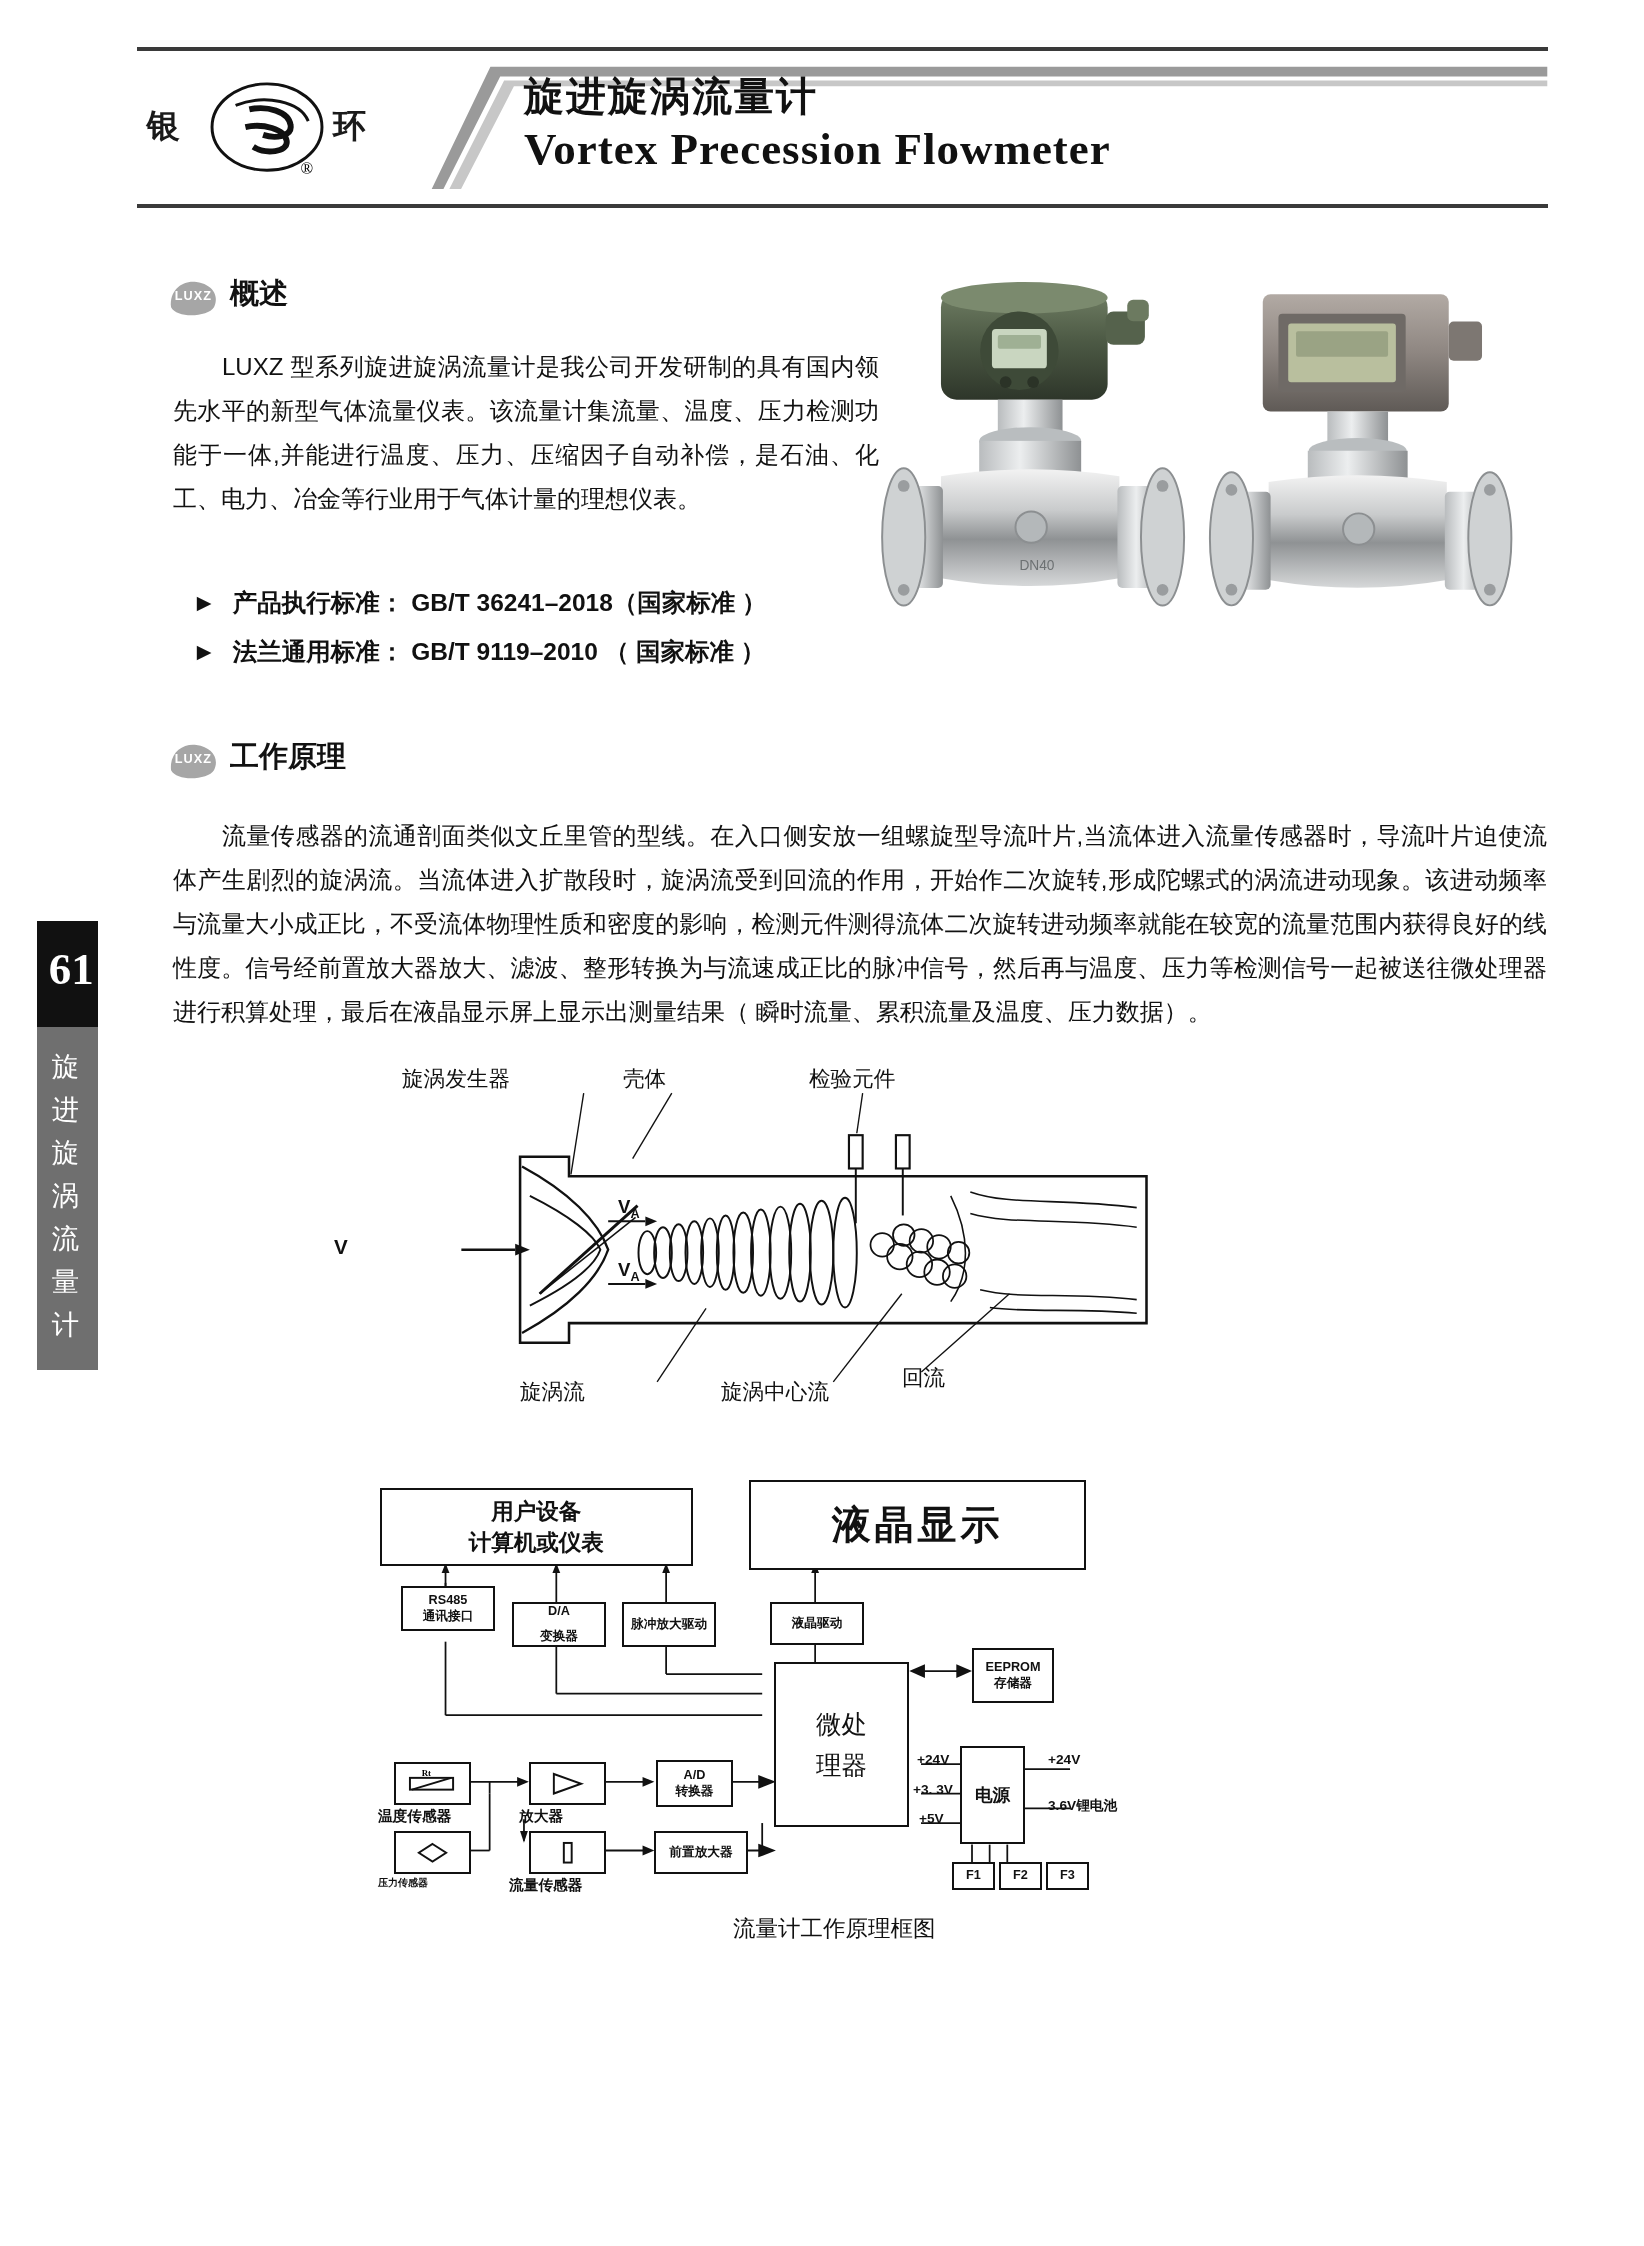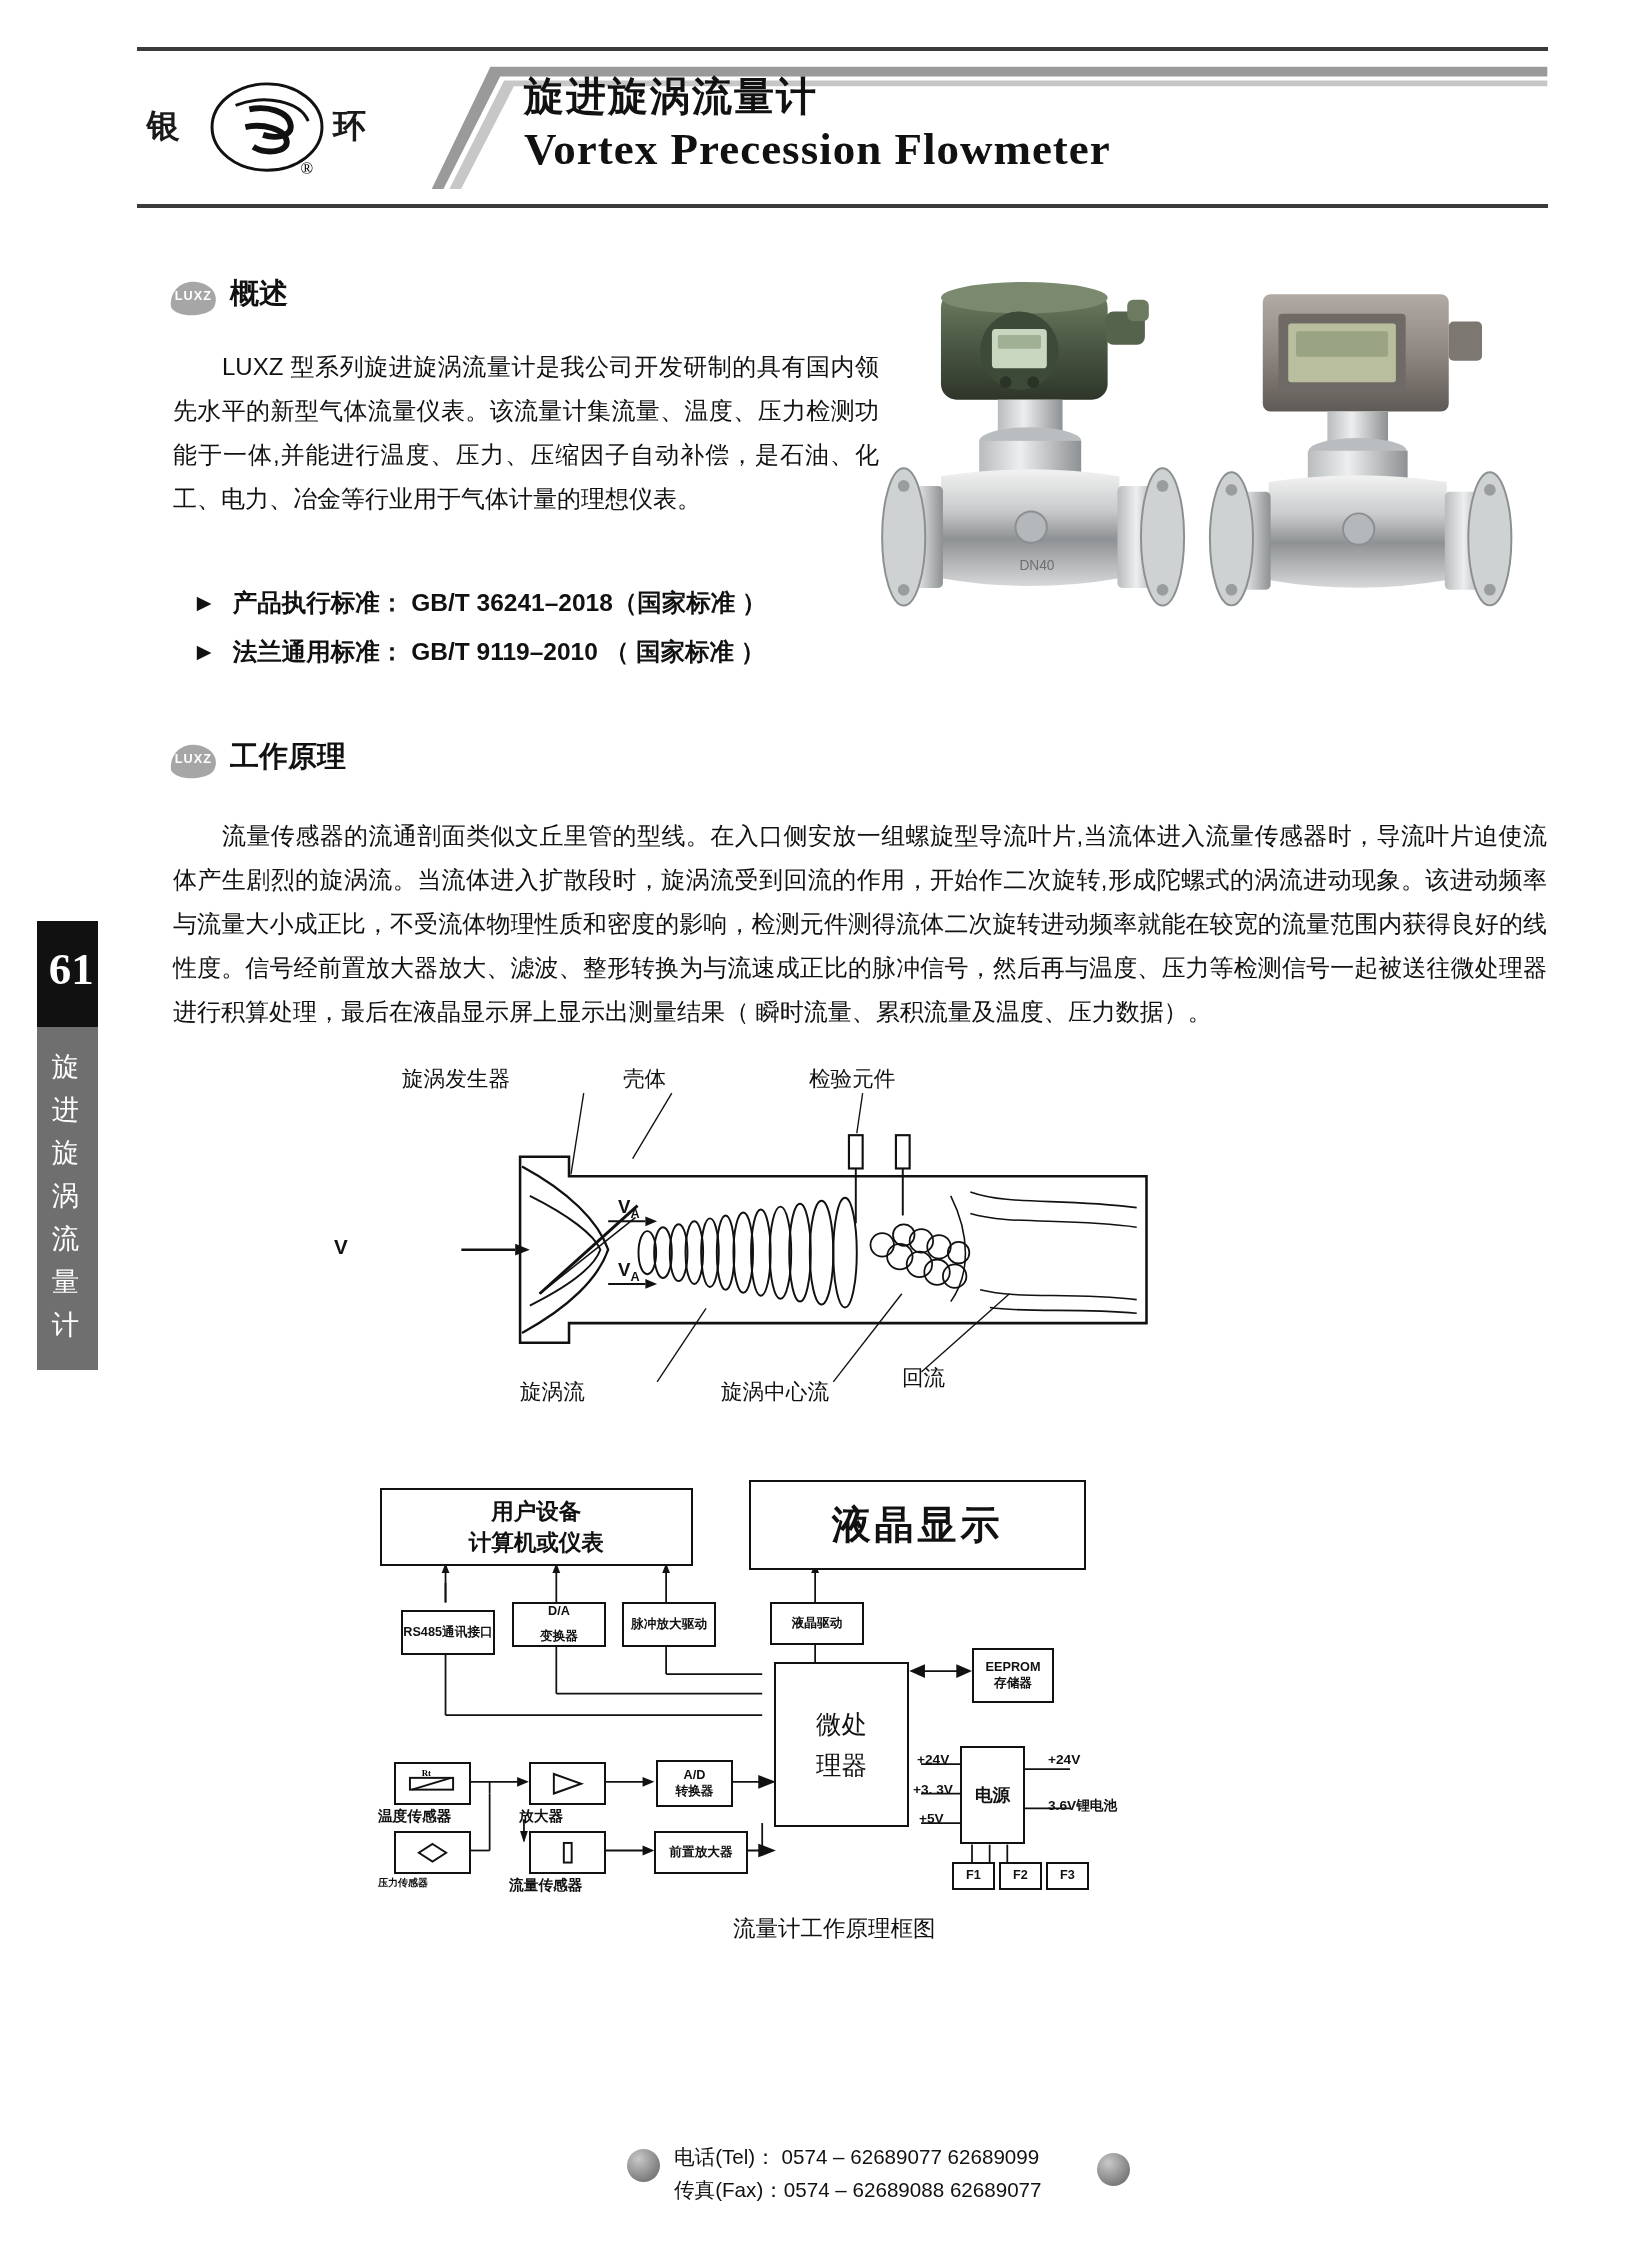--- a/index.html
+++ b/index.html
@@ -430,21 +430,21 @@
     </svg>
 
     
     <div class="bk" style="left:7.8px;top:17.6px;width:309px;height:74px;flex-direction:column;font-size:22.5px;line-height:31px;">
       <div>用户设备</div>
       <div>计算机或仪表</div>
     </div>
 
     <div class="bk huge" style="left:377px;top:9.8px;width:333px;height:86px;">液晶显示</div>
 
-    <div class="bk small" style="left:29px;top:140px;width:90px;height:41px;flex-direction:row;">
+    <div class="bk small" style="left:29px;top:116px;width:90px;height:41px;flex-direction:column;">
       <div>RS485</div>
       <div>通讯接口</div>
     </div>
     <div class="bk small" style="left:140px;top:132px;width:90px;height:41px;flex-direction:column;justify-content:space-between;">
       <div>D/A</div>
       <div>变换器</div>
     </div>
     <div class="bk small" style="left:250px;top:132px;width:90px;height:41px;flex-direction:row;">
       <div>脉冲</div>
       <div>放大驱动</div>
@@ -506,21 +506,15 @@
     <div class="vlbl" style="left:676px;top:282px;">+24V</div>
     <div class="vlbl" style="left:676px;top:327px;">3.6V锂电池</div>
 
     <div class="bk small" style="left:580px;top:392px;width:39px;height:23.5px;">F1</div>
     <div class="bk small" style="left:627px;top:392px;width:39px;height:23.5px;">F2</div>
     <div class="bk small" style="left:674px;top:392px;width:39px;height:23.5px;">F3</div>
 
     <div class="cap" style="left:361px;top:443px;">流量计工作原理框图</div>
   </div>
 
-  <div class="footer">
-    <div class="f-dot" style="left:0px;top:11.8px;"></div>
-    <div class="f-dot" style="left:470px;top:15.7px;"></div>
-    <div class="f-line" style="left:47px;top:5.9px;">电话(Tel)：   0574 – 62689077  62689099</div>
-    <div class="f-line" style="left:47px;top:39px;">传真(Fax)：0574 – 62689088  62689077</div>
-  </div>
 
 </div>
 
 
 </body></html>

